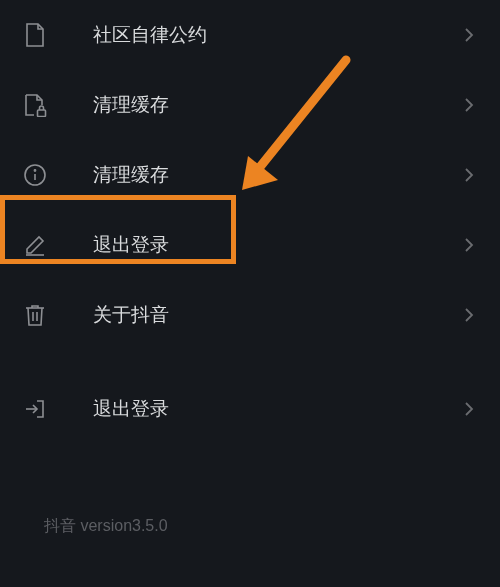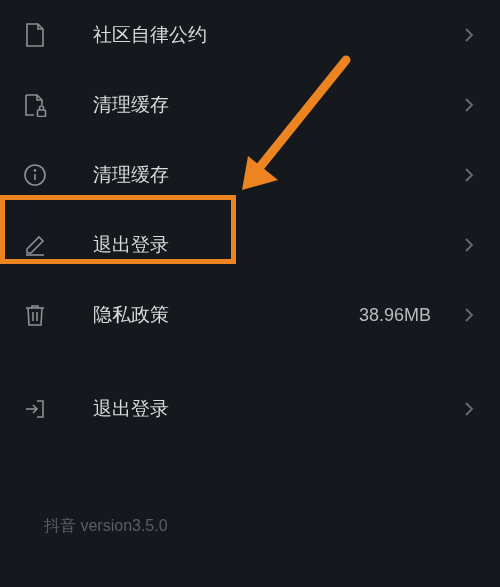--- a/index.html
+++ b/index.html
@@ -147,22 +147,21 @@
   <div class="item">
     <span class="icon-wrap">
       <svg width="22" height="24" viewBox="0 0 22 24" fill="none" stroke="#8d8f93" stroke-width="1.6">
         <path d="M2 5 H20"></path>
         <path d="M8 5 V3 H14 V5"></path>
         <path d="M4 5 L5 22 H17 L18 5"></path>
         <path d="M9 9 V18"></path>
         <path d="M13 9 V18"></path>
       </svg>
     </span>
-    <span class="label">隐私政策</span>
-    <span class="value">38.96MB</span>
+    <span class="label">关于抖音</span>
     <span class="chevron">
       <svg width="10" height="16" viewBox="0 0 10 16" fill="none" stroke="#6a6c70" stroke-width="1.8">
           <path d="M2 2 L8 8 L2 14"></path>
         </svg>
     </span>
   </div>
 
   <div class="item" style="margin-top:24px">
     <span class="icon-wrap">
       <svg width="24" height="24" viewBox="0 0 24 24" fill="none" stroke="#8d8f93" stroke-width="1.6">

